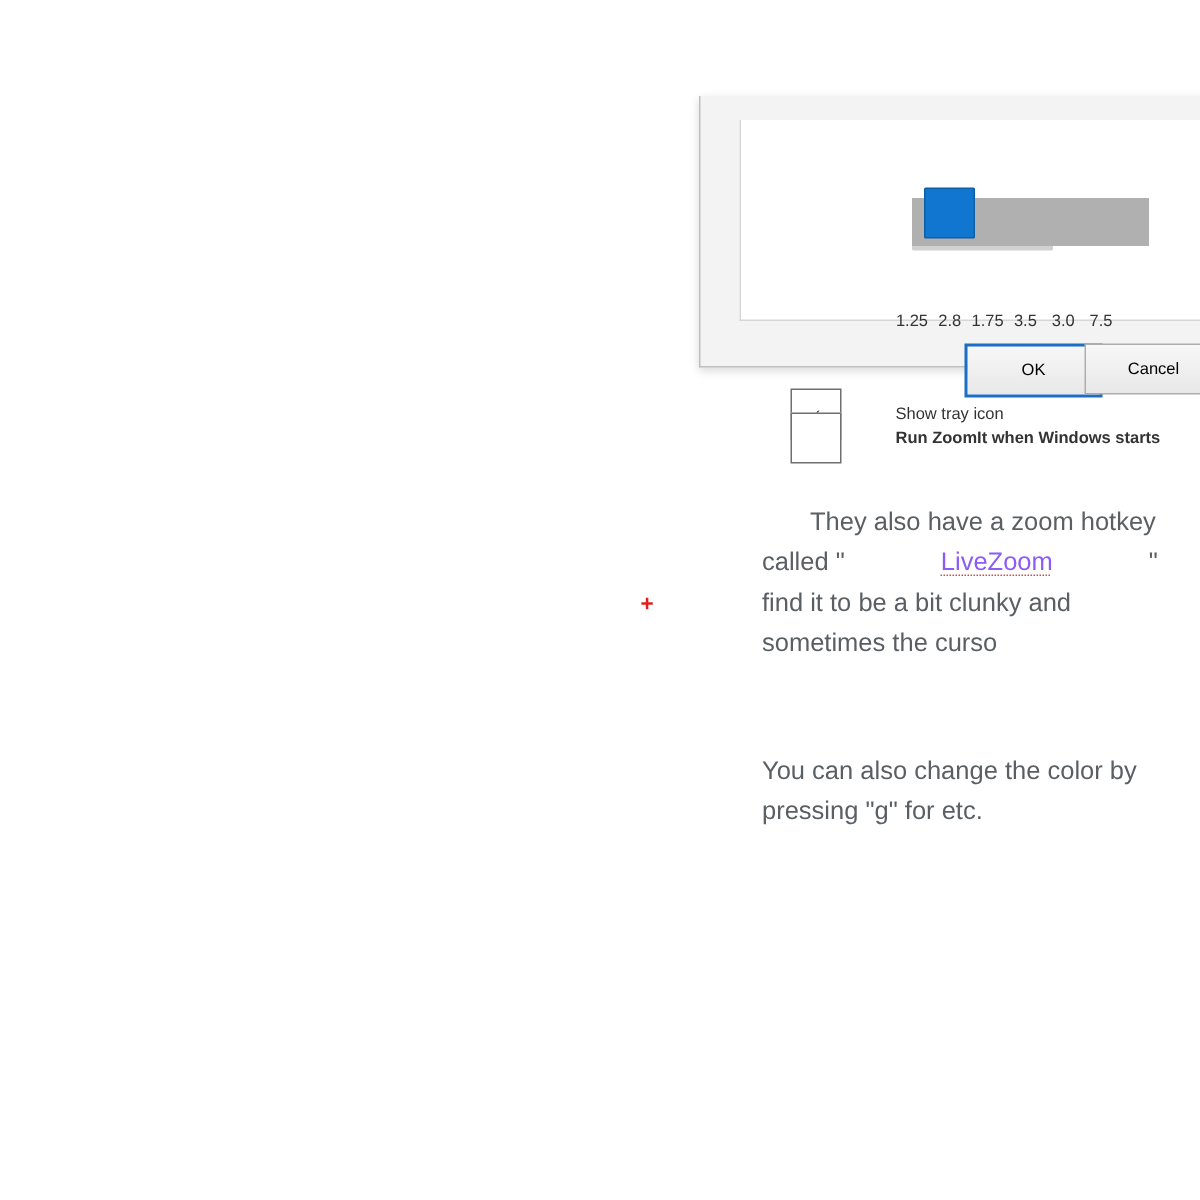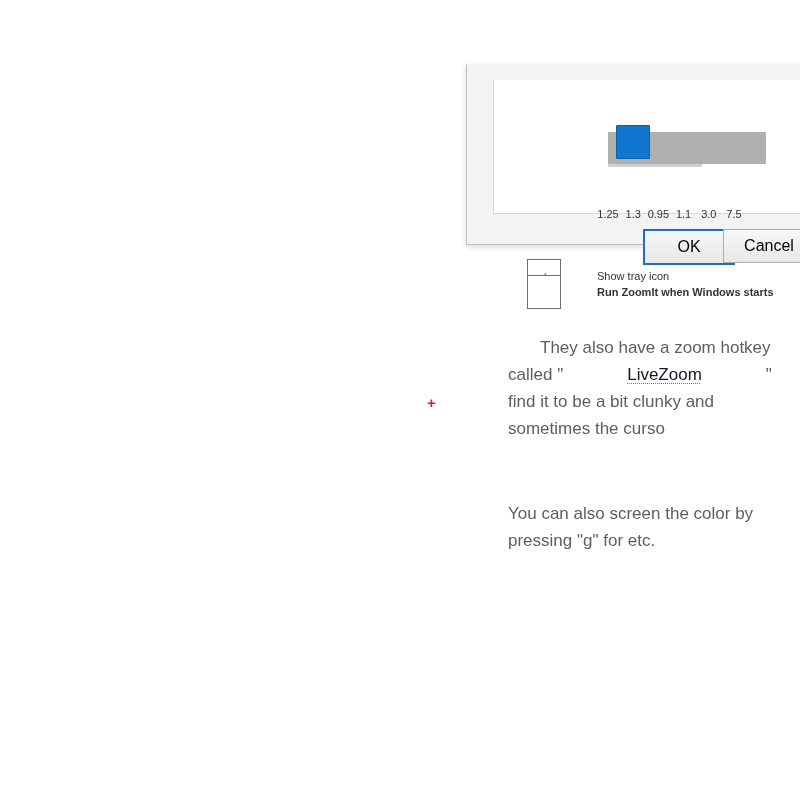--- a/index.html
+++ b/index.html
@@ -101,21 +101,21 @@
     justify-content: center;
     font-size: 9px;
     line-height: 1;
     color: #222;
   }
 
   .btn {
     position: absolute;
     width: 92px;
     height: 21px;
-    font-size: 16px;
+    font-size: 11px;
     border: 1px solid #adadad;
     background: linear-gradient(#f7f7f7, #e8e8e8);
     display: flex;
     align-items: center;
     justify-content: center;
     cursor: pointer;
   }
   .btn.ok {
     right: 92px;
     top: 149px;
@@ -131,21 +131,21 @@
     position: absolute;
     left: 396px;
     top: 222px;
     right: 0;
     font-size: 17px;
     line-height: 27px;
     color: #5a5f63;
   }
   .para { margin-bottom: 26px; }
   .link-u {
-    color: #0f172a;
+    color: #8b5cf6;
     text-decoration: underline dotted #c94d4d;
     text-decoration-thickness: 1px;
     text-underline-offset: 3px;
   }
   .heading {
     font-size: 21px;
     font-weight: 700;
     color: #333;
     margin-bottom: 18px;
     line-height: 30px;
@@ -196,23 +196,23 @@
         <div class="slider-tick" style="left:0%"></div>
         <div class="slider-tick" style="left:20%"></div>
         <div class="slider-tick" style="left:40%"></div>
         <div class="slider-tick" style="left:60%"></div>
         <div class="slider-tick" style="left:80%"></div>
         <div class="slider-tick" style="left:100%"></div>
         <div class="slider-thumb" style="left:20%"></div>
       </div>
       <div class="slider-labels">
         <span class="slider-label" style="left:0%">1.25</span>
-        <span class="slider-label" style="left:20%">1.3</span>
-        <span class="slider-label" style="left:40%">0.95</span>
-        <span class="slider-label" style="left:60%">1.1</span>
+        <span class="slider-label" style="left:20%">2.8</span>
+        <span class="slider-label" style="left:40%">1.75</span>
+        <span class="slider-label" style="left:60%">3.5</span>
         <span class="slider-label" style="left:80%">3.0</span>
         <span class="slider-label" style="left:100%">7.5</span>
       </div>
     </div>
   </div>
 
   <div class="checkbox-row first">
     <span class="cbx">✓</span>
     <span>Show tray icon</span>
   </div>
@@ -224,21 +224,21 @@
   <div class="btn ok">OK</div>
   <div class="btn cancel">Cancel</div>
 </div>
 
 <div class="plus-marker">+</div>
 
 <div class="article">
   <p class="para">
     <span>They also have a zoom hotkey called "</span><span class="link-u">LiveZoom</span><span>" find it to be a bit clunky and sometimes the curso</span>
   </p>
-  <p class="para">You can also screen the color by pressing "g" for etc.</p>
+  <p class="para">You can also change the color by pressing "g" for etc.</p>
 </div>
 
 <div class="logo">
   <span class="end">end</span>
     <span class="sight">sight</span>
   <span class="logo-dots">
     <span style="left:2px;top:10px"></span>
     <span style="left:8px;top:6px"></span>
     <span style="left:8px;top:14px"></span>
     <span style="left:14px;top:2px"></span>

